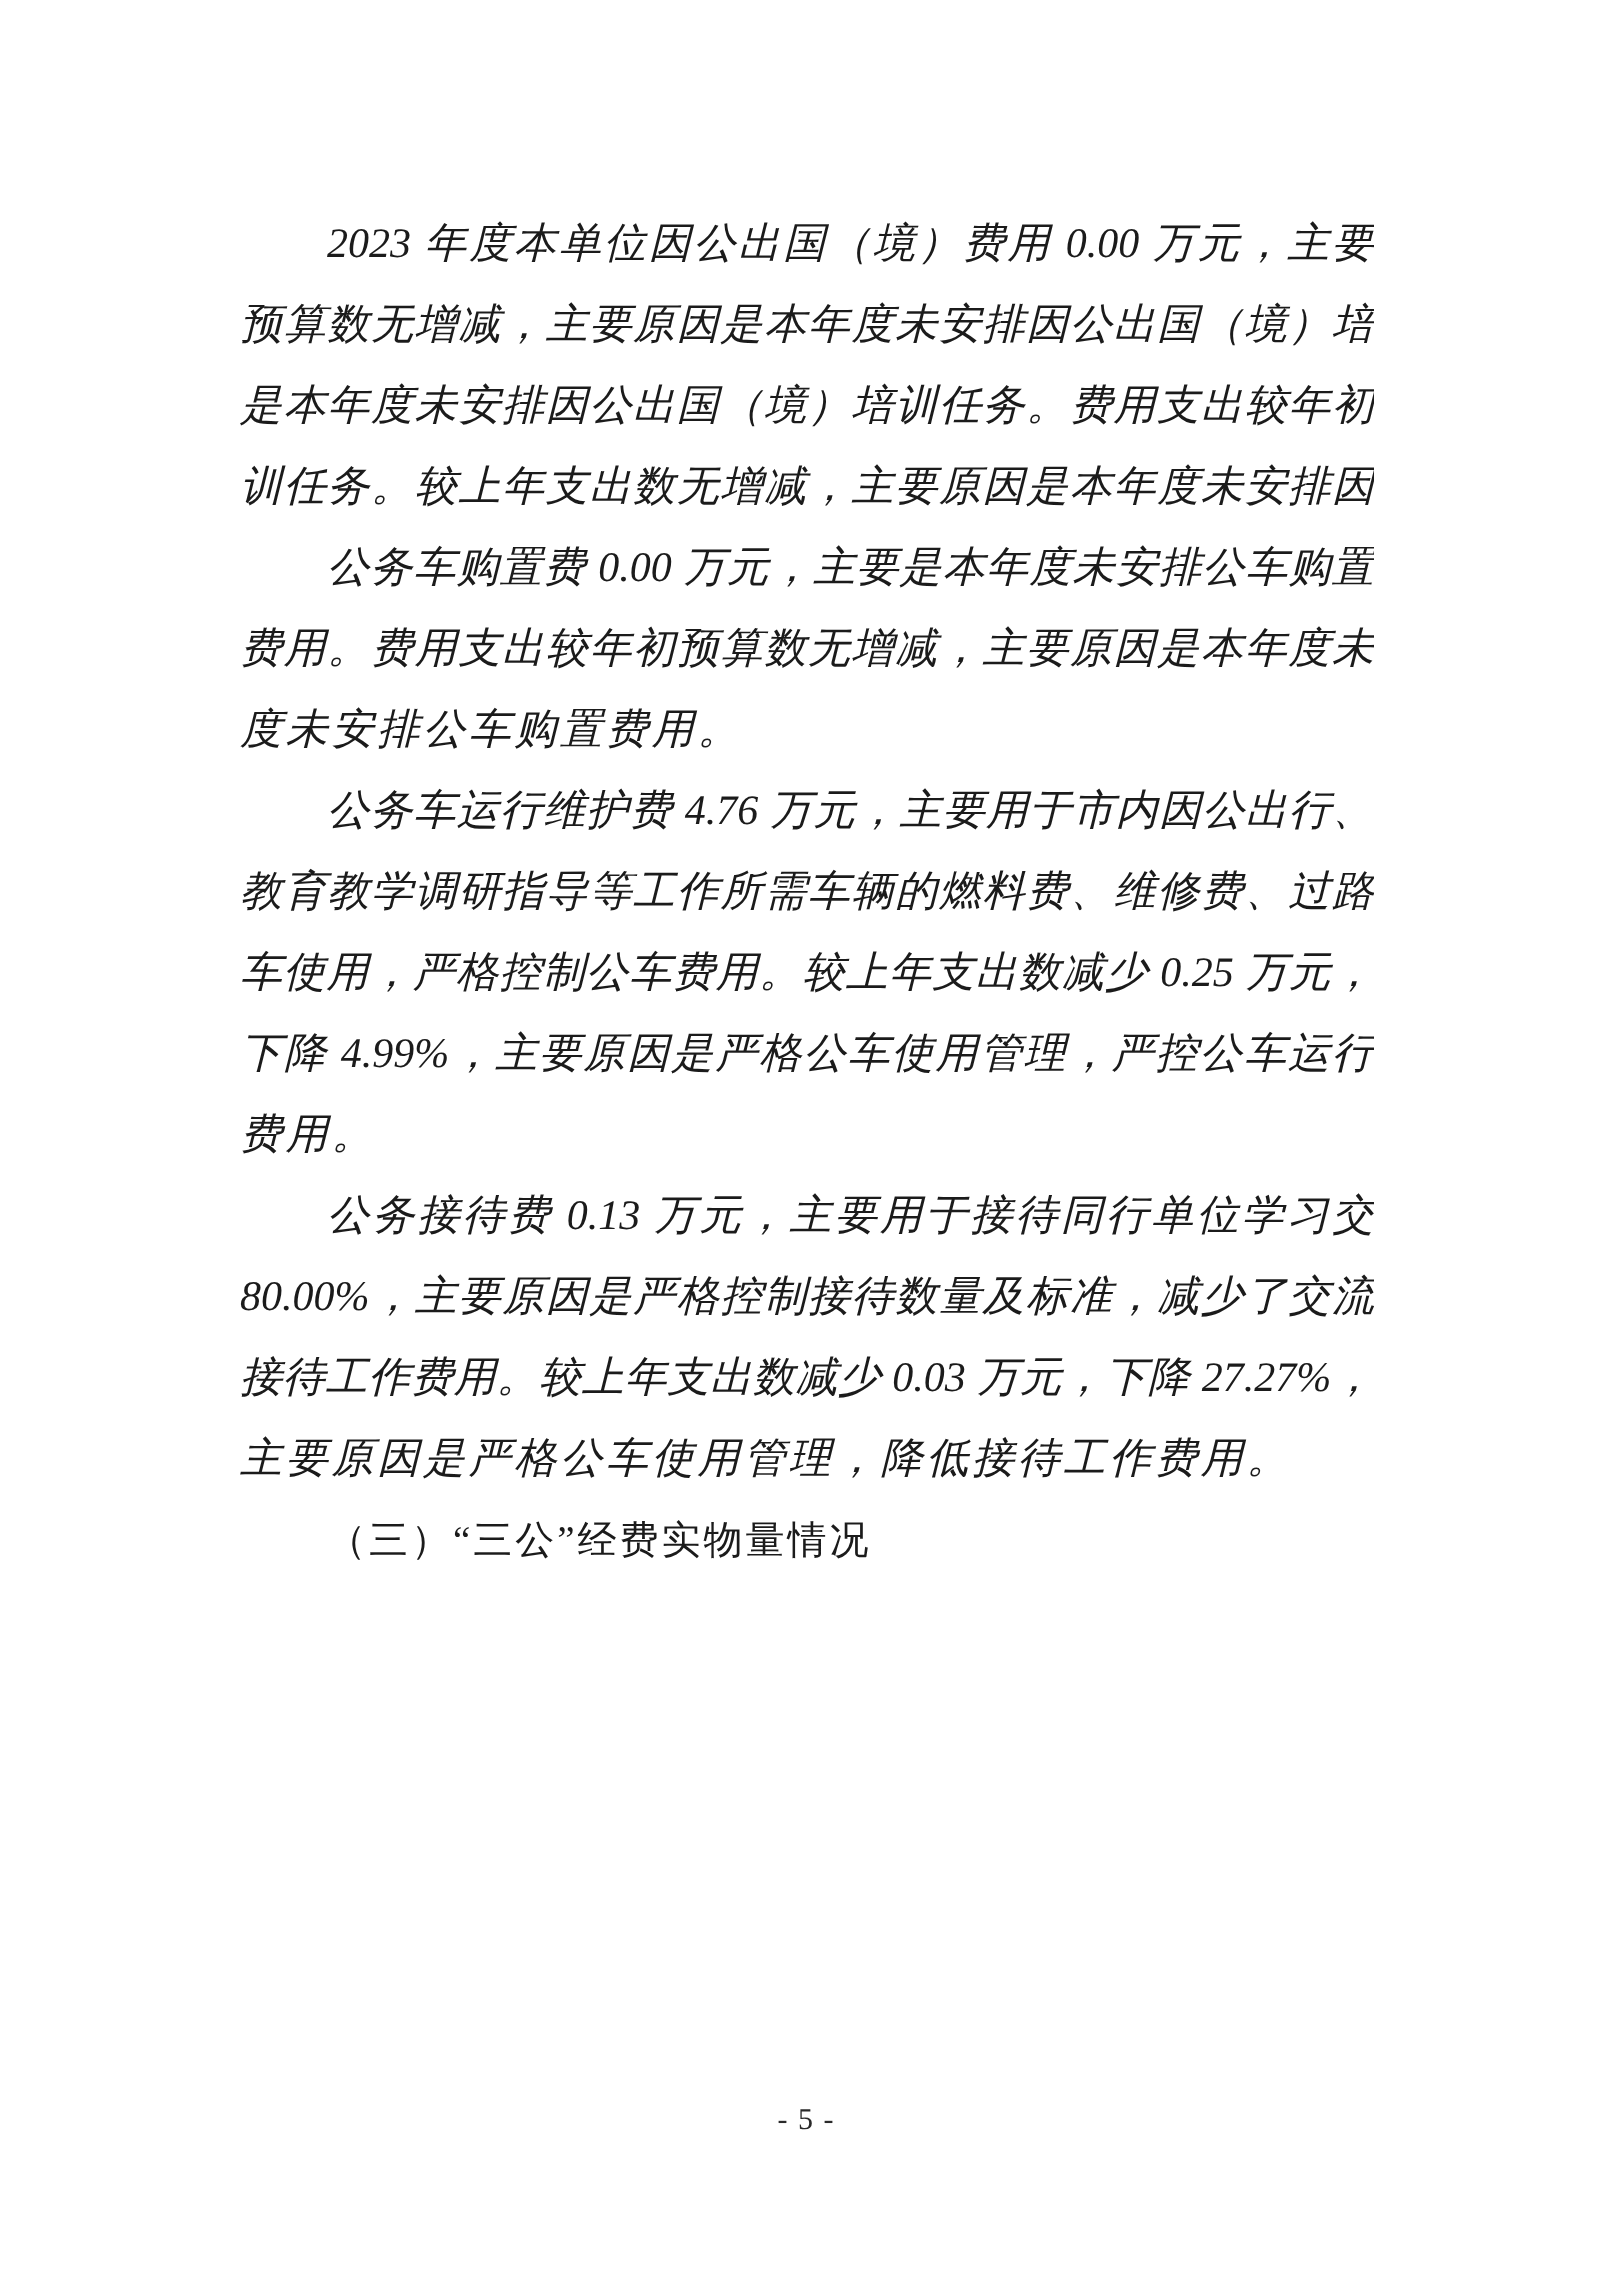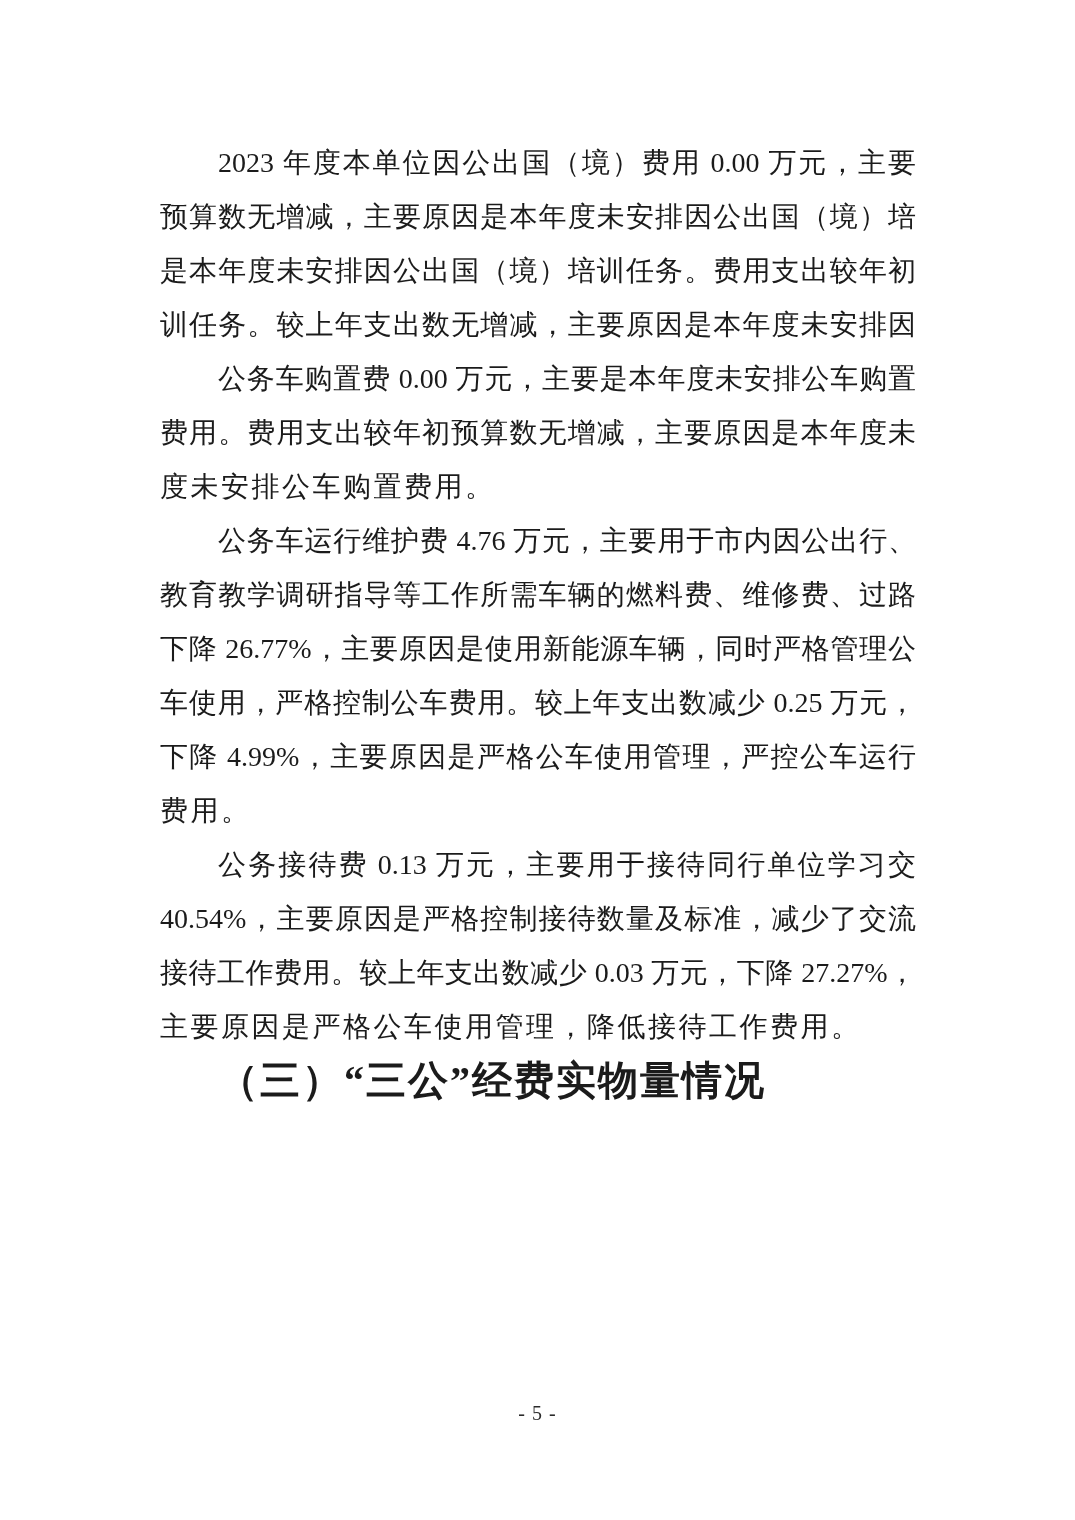--- a/index.html
+++ b/index.html
@@ -29,36 +29,37 @@
   .line {
     font-size: 28px;
     line-height: 54px;
     height: 54px;
     text-align: justify;
     text-align-last: justify;
     -moz-text-align-last: justify;
     text-justify: inter-ideograph;
     white-space: normal;
     overflow: hidden;
+    font-style: italic;
   }
   .line.first {
     padding-left: 58px;
   }
   .line.last {
     text-align-last: left;
     -moz-text-align-last: left;
     letter-spacing: 2.5px;
   }
   .heading {
     margin: 0;
     padding-left: 58px;
-    font-size: 40px;
+    font-size: 26px;
     line-height: 54px;
     height: 54px;
-    font-weight: bold;
+    font-weight: normal;
     letter-spacing: 2px;
     font-family: "Liberation Serif", serif;
   }
   .footer {
     position: absolute;
     top: 1402px;
     left: 0;
     width: 100%;
     text-align: center;
     font-size: 20px;
@@ -81,29 +82,28 @@
 
     <div class="para">
       <div class="line first">公务车购置费 0.00 万元，主要是本年度未安排公车购置</div>
       <div class="line">费用。费用支出较年初预算数无增减，主要原因是本年度未</div>
       <div class="line last">度未安排公车购置费用。</div>
     </div>
 
     <div class="para">
       <div class="line first">公务车运行维护费 4.76 万元，主要用于市内因公出行、</div>
       <div class="line">教育教学调研指导等工作所需车辆的燃料费、维修费、过路</div>
-      <div class="line">下降 26.77%，主要原因是使用新能源车辆，同时严格管理公</div>
       <div class="line">车使用，严格控制公车费用。较上年支出数减少 0.25 万元，</div>
       <div class="line">下降 4.99%，主要原因是严格公车使用管理，严控公车运行</div>
       <div class="line last">费用。</div>
     </div>
 
     <div class="para">
       <div class="line first">公务接待费 0.13 万元，主要用于接待同行单位学习交</div>
-      <div class="line">40.54%，主要原因是严格控制接待数量及标准，减少了交流</div>
+      <div class="line">80.00%，主要原因是严格控制接待数量及标准，减少了交流</div>
       <div class="line">接待工作费用。较上年支出数减少 0.03 万元，下降 27.27%，</div>
       <div class="line last">主要原因是严格公车使用管理，降低接待工作费用。</div>
     </div>
 
     <h3 class="heading">（三）“三公”经费实物量情况</h3>
 
   </div>
 
   <div class="footer">- 5 -</div>
 </div>

